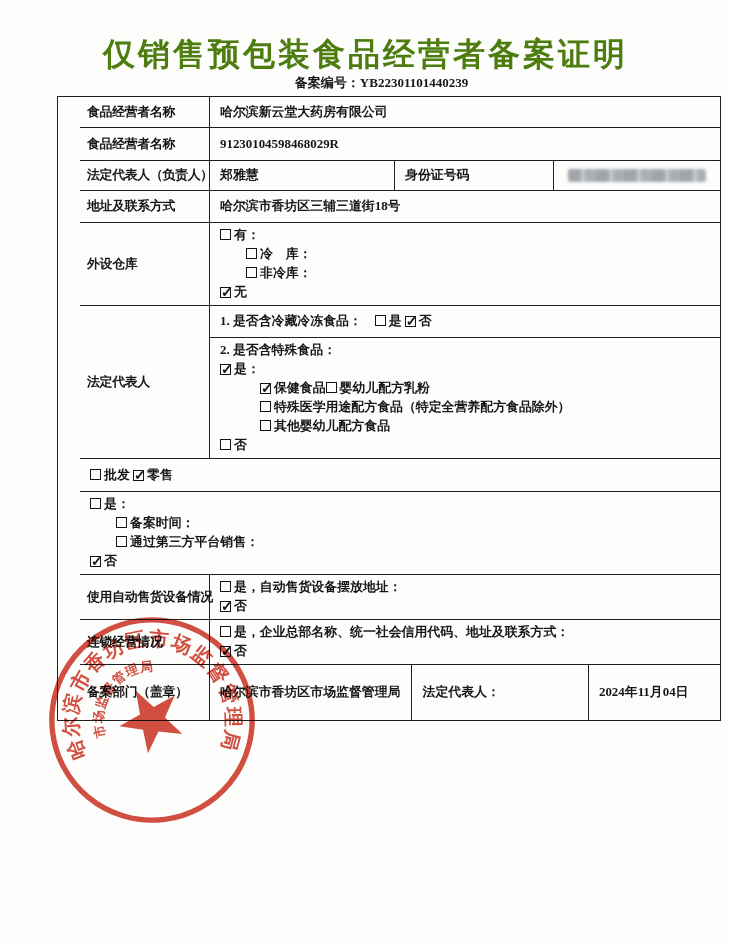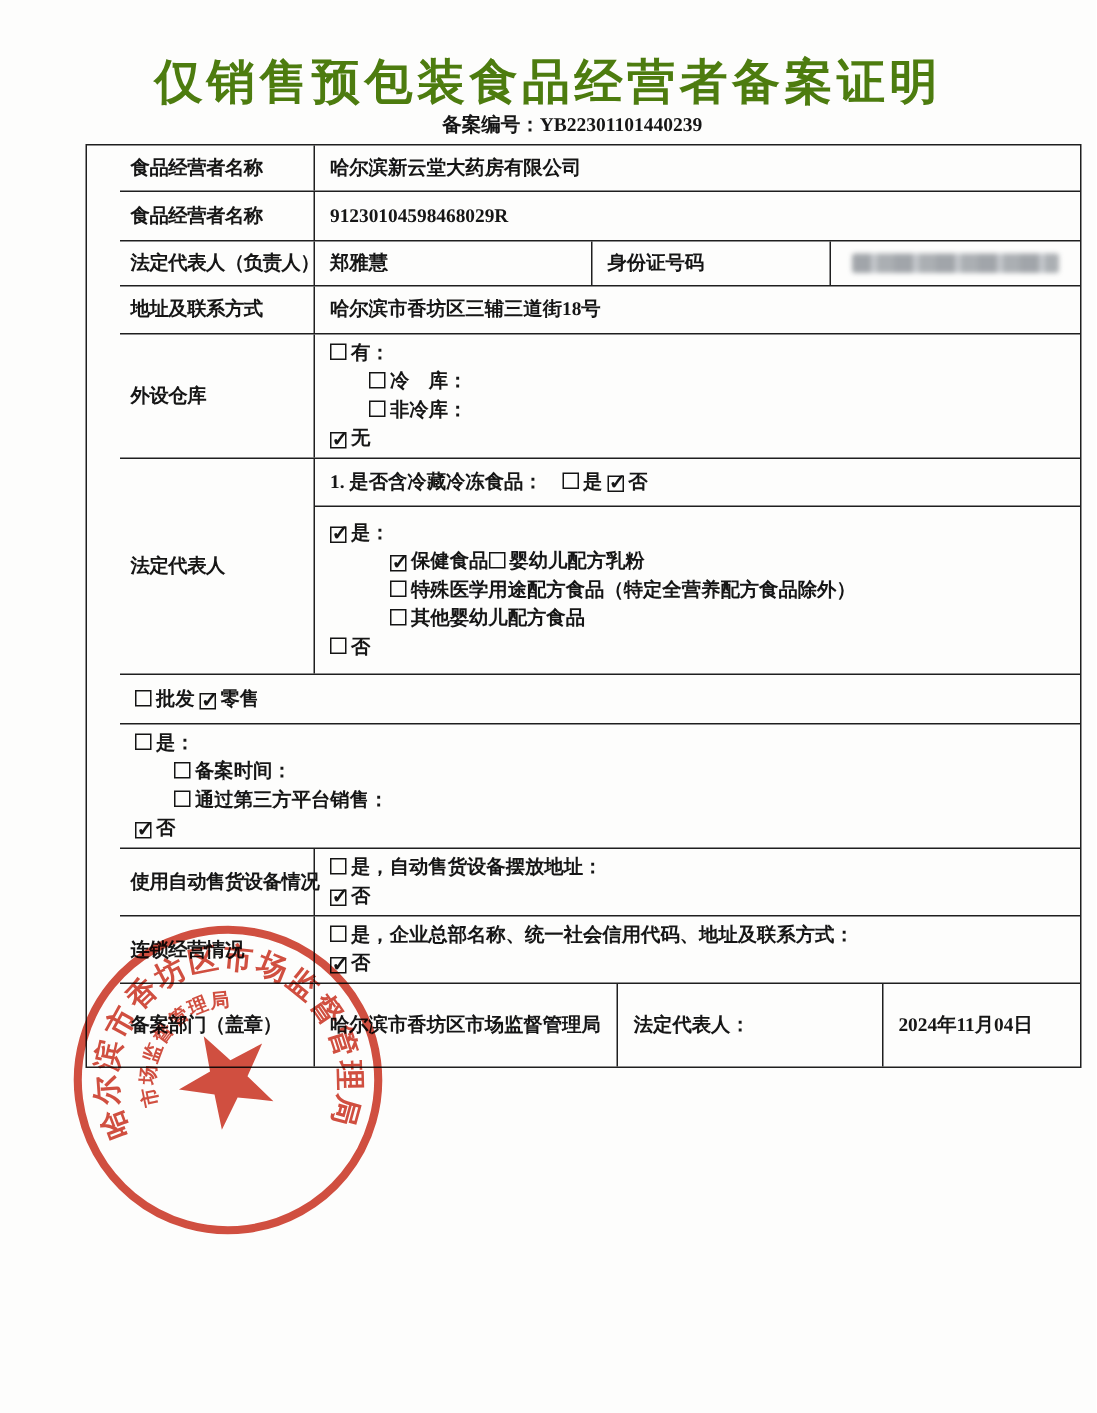--- a/index.html
+++ b/index.html
@@ -121,20 +121,21 @@
         <div class="subrow" style="min-height:31px">
           <div class="cell value">
             <div class="lines">
                 <div class="cb-line indent-0"><span>1. 是否含冷藏冷冻食品：　</span><span class="cb"></span><span>是 </span><span class="cb checked">✓</span><span>否</span></div>
               </div>
           </div>
         </div>
         <div class="subrow" style="min-height:112px">
           <div class="cell value">
             <div class="lines">
+                <div class="cb-line indent-0"><span>2. 是否含特殊食品：</span></div>
                 <div class="cb-line indent-0"><span class="cb checked">✓</span><span>是：</span></div>
                 <div class="cb-line indent-2"><span class="cb checked">✓</span><span>保健食品</span><span class="cb"></span><span>婴幼儿配方乳粉</span></div>
                 <div class="cb-line indent-2"><span class="cb"></span><span>特殊医学用途配方食品（特定全营养配方食品除外）</span></div>
                 <div class="cb-line indent-2"><span class="cb"></span><span>其他婴幼儿配方食品</span></div>
                 <div class="cb-line indent-0"><span class="cb"></span><span>否</span></div>
               </div>
           </div>
         </div>
       </div>
     </div>

